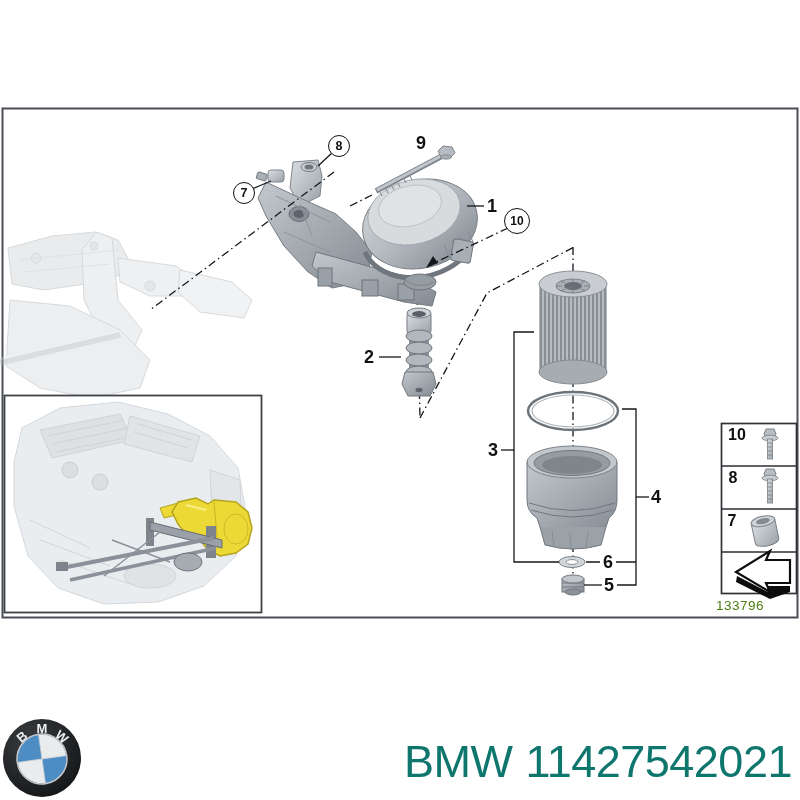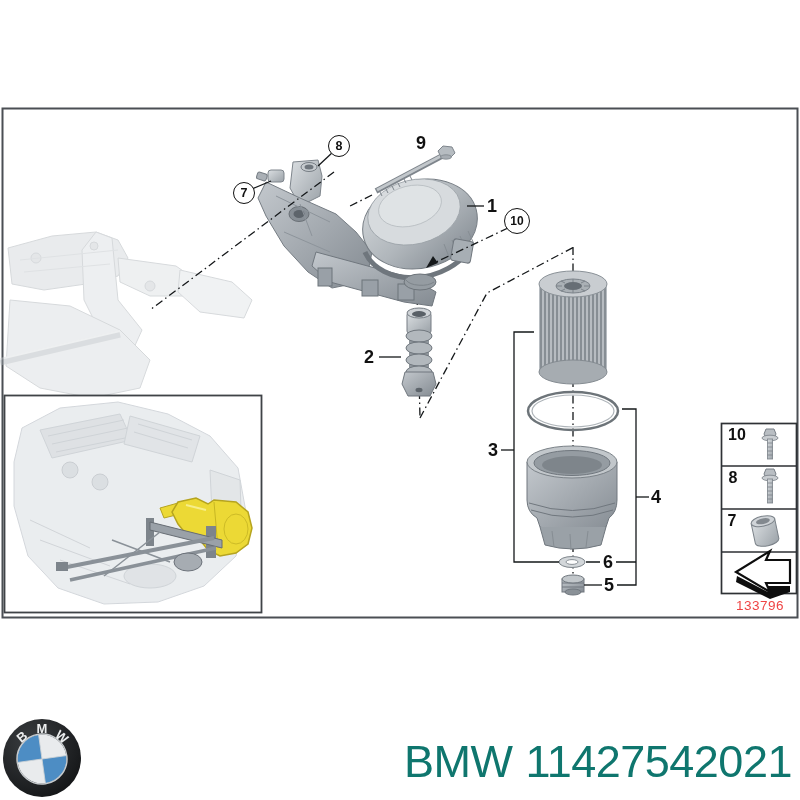--- a/index.html
+++ b/index.html
@@ -7,22 +7,22 @@
         font-family:"Liberation Sans",sans-serif;}
   .art{position:absolute;left:0;top:0;width:800px;height:800px;}
   .co{position:absolute;transform:translate(-50%,-50%);display:flex;align-items:center;
       justify-content:center;font-weight:bold;color:#111;line-height:1;}
   .co.bare{font-size:18px;}
   .co.circle{width:20px;height:20px;border:1.7px solid #111;border-radius:50%;
       background:#fff;font-size:12.5px;}
   .co.big{width:24px;height:24px;font-size:12px;}
   .legnum{position:absolute;transform:translate(-50%,-50%);font-weight:bold;
       font-size:16px;color:#111;line-height:1;}
-  .drawno{position:absolute;left:716px;top:598px;width:68px;text-align:right;
-      font-size:13.5px;color:#ef4444;letter-spacing:0.5px;}
+  .drawno{position:absolute;left:716px;top:598px;width:68px;
+      font-size:13.5px;color:#4d7c0f;letter-spacing:0.5px;}
   .footer{position:absolute;left:404px;top:736px;font-size:45px;color:#0f766e;
       letter-spacing:-0.5px;white-space:nowrap;}
   .footer .brand{margin-right:13px;}
   .roundel{position:absolute;left:2px;top:718px;width:80px;height:80px;}
 </style>
 </head>
 <body>
 
 <div class="page">
 

